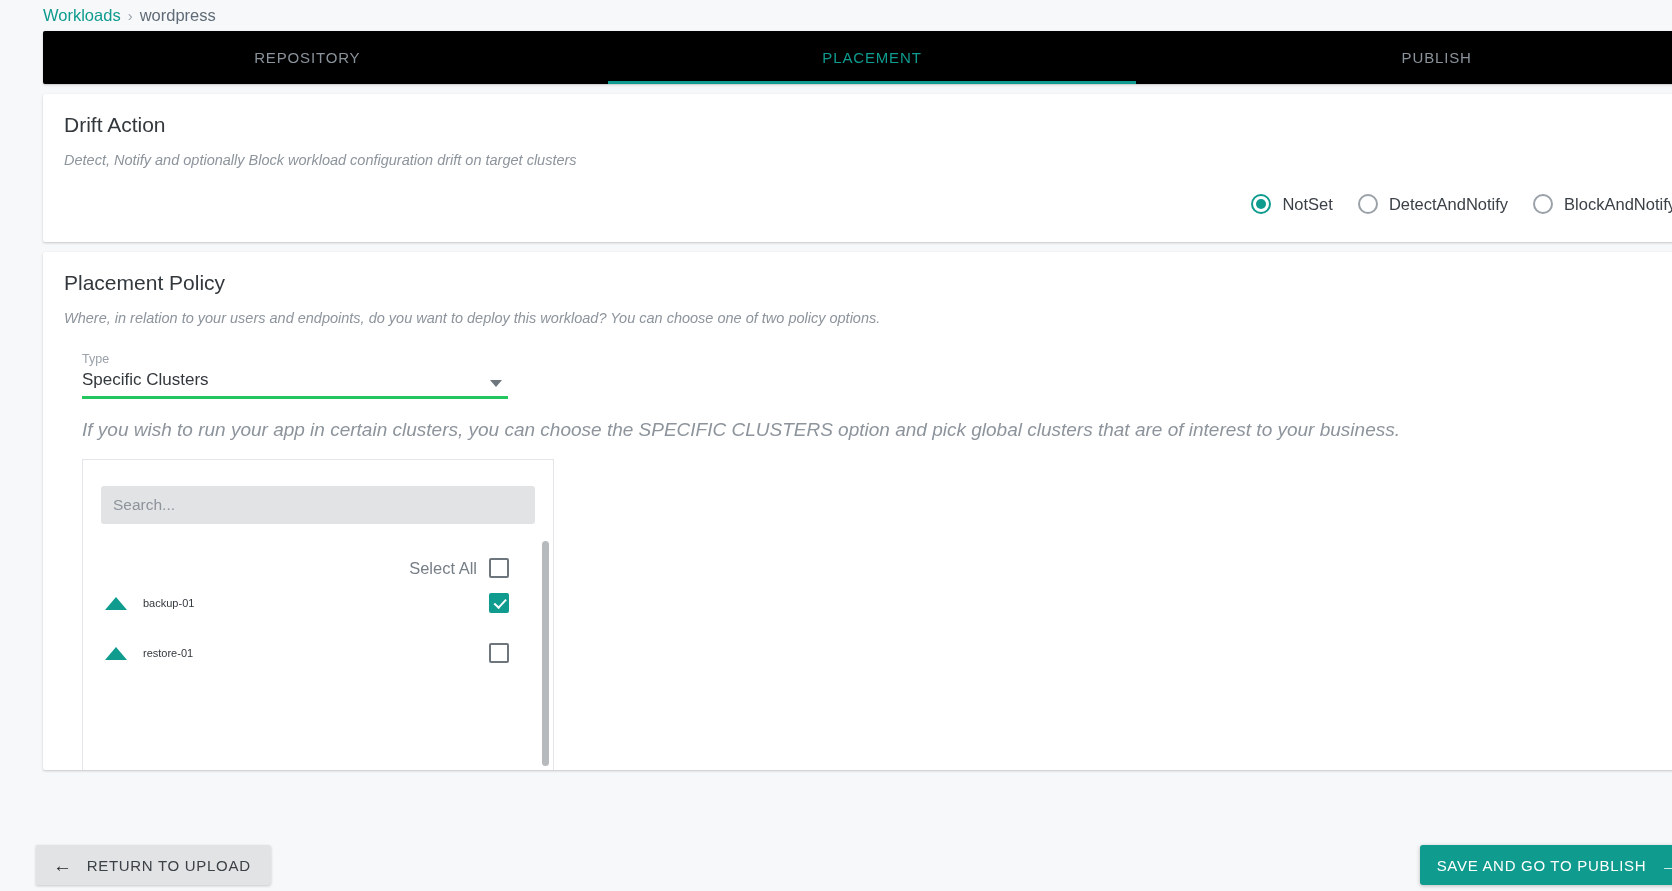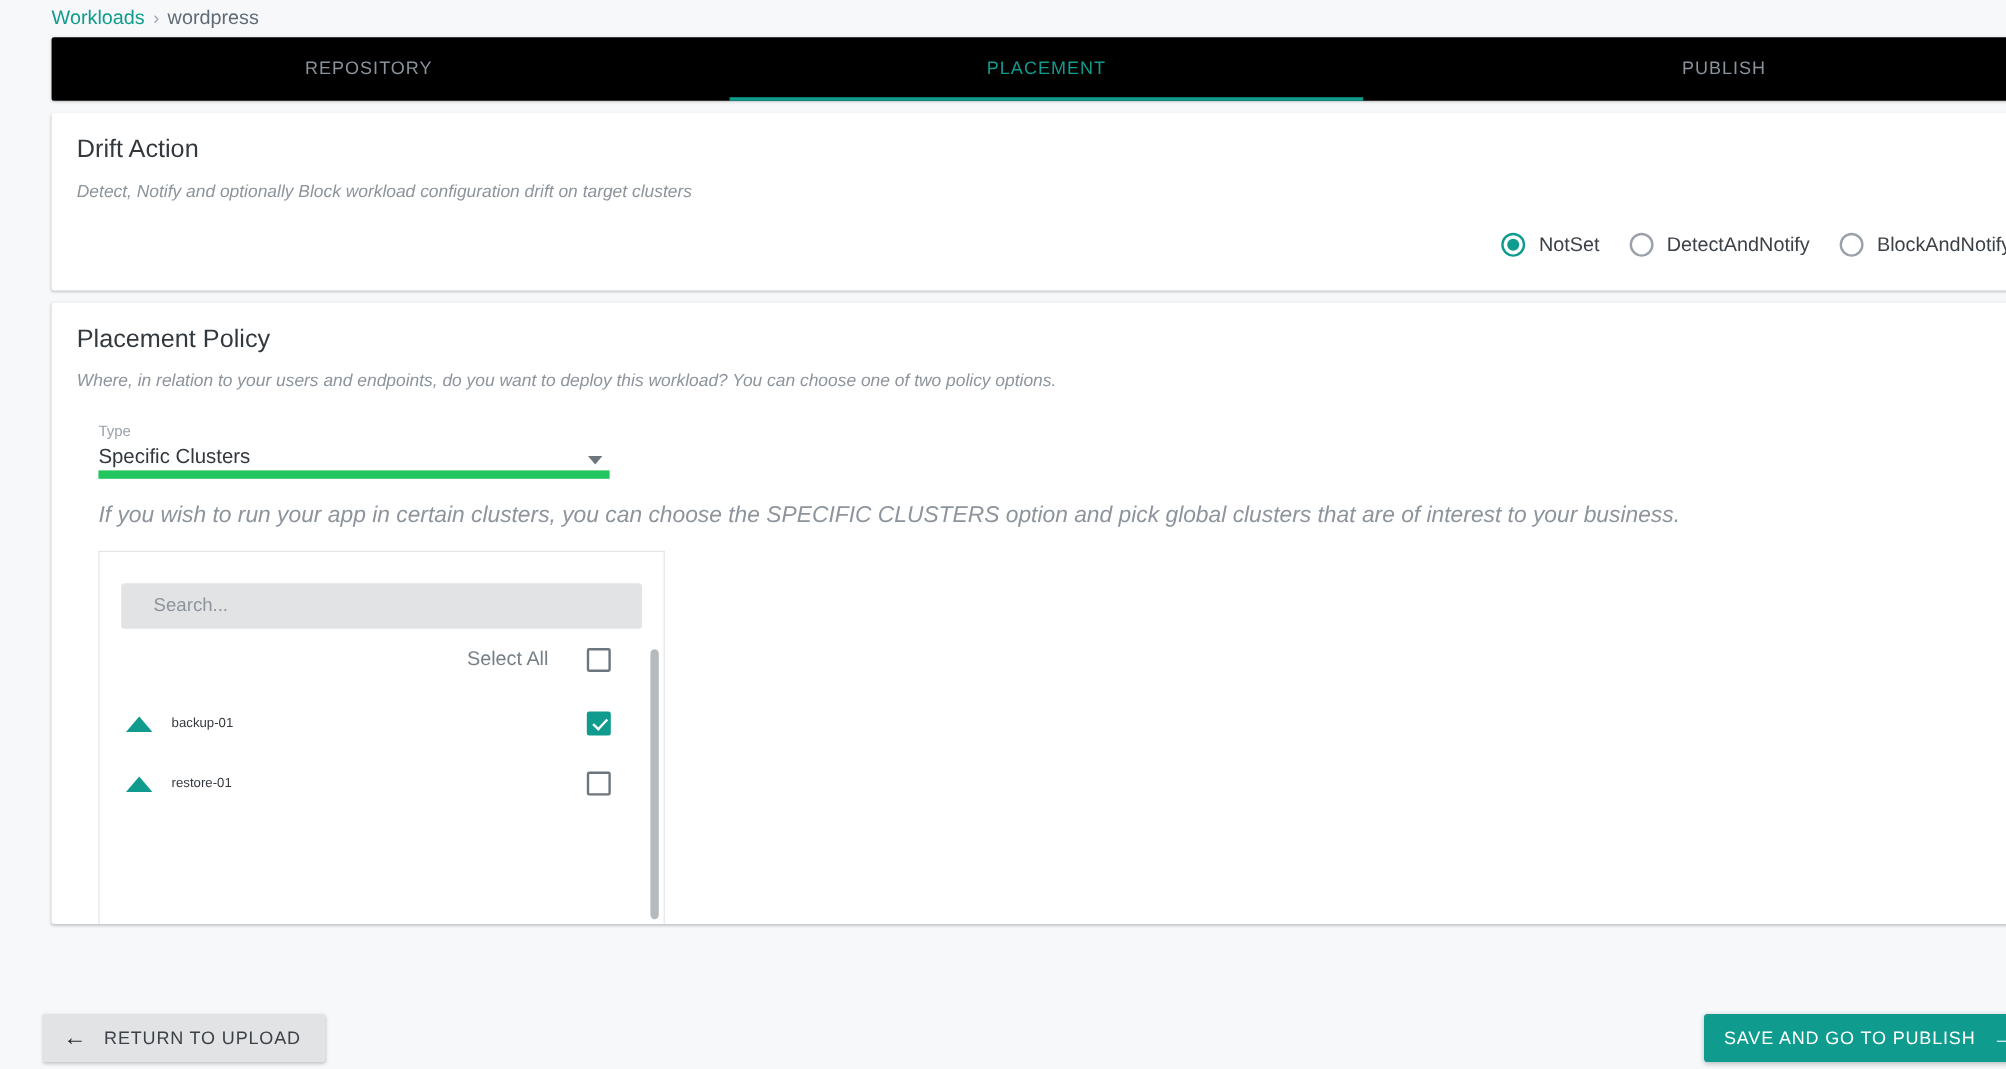--- a/index.html
+++ b/index.html
@@ -149,24 +149,23 @@
     padding: 26px 0 0 39px;
     width: 465px;
   }
   .field-label {
     font-size: 12.5px;
     color: #9aa1a9;
     margin-bottom: 4px;
   }
   .select-wrap {
     position: relative;
-    border-bottom: 7px solid #22c55e;
+    border-bottom: 3px solid #22c55e;
     height: 29px;
     display: flex;
-    align-items: center;
     cursor: pointer;
   }
   .select-value {
     font-size: 17px;
     color: #33383d;
   }
   .select-arrow {
     position: absolute;
     right: 6px;
     top: 10px;
@@ -193,21 +192,21 @@
     border: 1px solid #e3e5e8;
     border-bottom: none;
     overflow: hidden;
   }
   .search-box {
     margin: 26px 18px 0 18px;
     height: 38px;
     background: #e2e3e4;
     border: none;
     border-radius: 3px;
-    padding: 0 27px;
+    padding: 0 12px;
     font-size: 15.5px;
     color: #3b4147;
     width: calc(100% - 36px);
     outline: none;
     font-family: "Liberation Sans", sans-serif;
   }
   .search-box::placeholder { color: #8d949c; }
 
   .list-area {
     position: relative;
@@ -218,25 +217,24 @@
     position: absolute;
     right: 4px;
     top: 1px;
     width: 7px;
     height: 225px;
     background: #b6babd;
     border-radius: 4px;
   }
   .select-all-row {
     display: flex;
-    align-items: flex-start;
+    align-items: flex-end;
     justify-content: flex-end;
     padding-right: 44px;
     height: 38px;
-    gap: 20px;
   }
   .select-all-label {
     font-size: 16.5px;
     color: #767e86;
     margin-right: 12px;
   }
   .cluster-row {
     display: flex;
     align-items: center;
     height: 50px;

